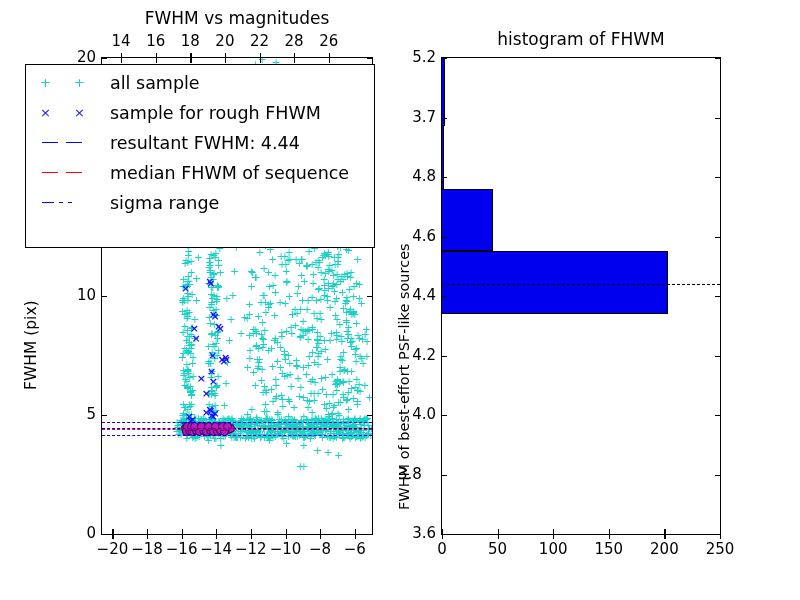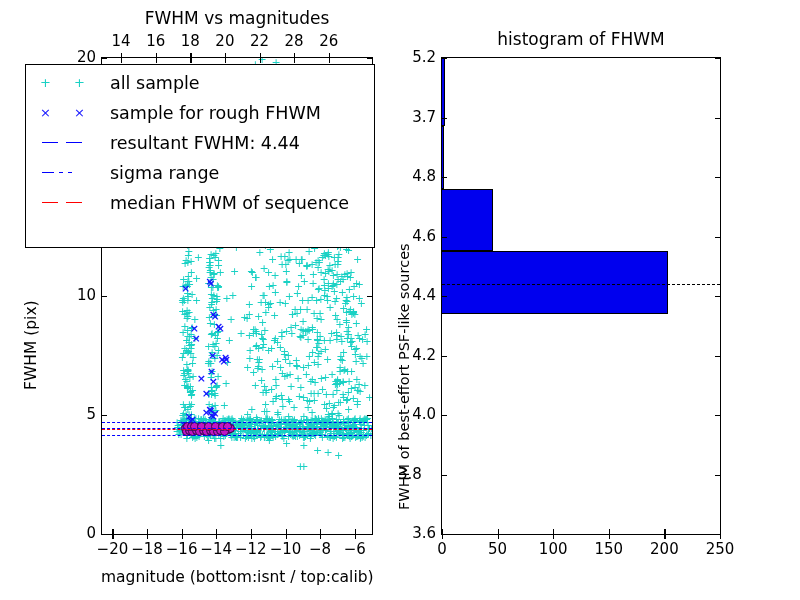--- a/index.html
+++ b/index.html
@@ -1732,21 +1732,20 @@
       <div class="mk dot" style="left:101.9px;top:363.9px;"></div>
       <div class="mk dot" style="left:108.9px;top:364.4px;"></div>
       <div class="mk dot" style="left:115.8px;top:363.9px;"></div>
       <div class="mk dot" style="left:121.0px;top:364.4px;"></div>
       <div class="hline" style="left:0;top:363.7px;width:270px;border-top-color:#0000ff;border-top-style:dashed;border-top-width:1.4px;z-index:30;"></div>
       <div class="hline" style="left:0;top:377.2px;width:270px;border-top-color:#0000ff;border-top-style:dashed;border-top-width:1.4px;z-index:30;"></div>
       <div class="hline" style="left:0;top:370.3px;width:270px;border-top-color:#0000ff;border-top-style:dashed;border-top-width:1.8px;z-index:30;"></div>
       <div class="hline" style="left:0;top:371.3px;width:270px;border-top-color:#ff0000;border-top-style:dashed;border-top-width:1.8px;z-index:30;"></div>
     </div>
 
-  <div class="axlabel" style="left:101px;top:568px;width:272px;text-align:center;">magnitude (bottom:isnt / top:calib)</div>
 
   <div class="axlabel rot" style="left:22px;top:390px;transform:rotate(-90deg);">FWHM (pix)</div>
 
   <div id="hist-title" class="title" style="left:441px;top:29px;width:280px;">histogram of FHWM</div>
 
   <div id="hist-axes" class="axes" style="left:441px;top:57px;width:280px;height:478px;"></div>
 
   <div id="hist-plot" class="clip" style="left:442px;top:58px;width:278px;height:476px;">
       <div class="bar" style="left:-1px;top:193.4px;width:226.7px;height:62.5px;"></div>
       <div class="bar" style="left:-1px;top:130.9px;width:52.2px;height:62.5px;"></div>
@@ -1775,32 +1774,32 @@
       </div>
       <div class="lgrow">
         <div class="lgsym">
           <span class="lgline" style="left:10px;width:16px;border-top:1.8px solid #0000ff;"></span>
           <span class="lgline" style="left:34px;width:16px;border-top:1.8px solid #0000ff;"></span>
         </div>
         <span class="lgtext">resultant FWHM: 4.44</span>
       </div>
       <div class="lgrow">
         <div class="lgsym">
+          <span class="lgline" style="left:10px;width:16px;border-top:1.8px solid #ff0000;"></span>
+          <span class="lgline" style="left:34px;width:16px;border-top:1.8px solid #ff0000;"></span>
+        </div>
+        <span class="lgtext">median FHWM of sequence</span>
+      </div>
+      <div class="lgrow">
+        <div class="lgsym">
           <span class="lgline" style="left:10px;width:12px;border-top:1.8px solid #0000ff;"></span>
           <span class="lgline" style="left:27px;width:4px;border-top:1.8px solid #0000ff;"></span>
           <span class="lgline" style="left:36px;width:4px;border-top:1.8px solid #0000ff;"></span>
         </div>
         <span class="lgtext">sigma range</span>
-      </div>
-      <div class="lgrow">
-        <div class="lgsym">
-          <span class="lgline" style="left:10px;width:16px;border-top:1.8px solid #ff0000;"></span>
-          <span class="lgline" style="left:34px;width:16px;border-top:1.8px solid #ff0000;"></span>
-        </div>
-        <span class="lgtext">median FHWM of sequence</span>
       </div>
     </div>
 
 <div class="tick" style="left:112.4px;top:529px;width:1.3px;height:5px;"></div>
     <div class="tick" style="left:112.4px;top:534px;width:1.3px;height:5px;"></div>
     <div class="ticklabel" style="left:96.4px;top:542px;width:32px;text-align:center;">−20</div>
     <div class="tick" style="left:147.0px;top:529px;width:1.3px;height:5px;"></div>
     <div class="tick" style="left:147.0px;top:534px;width:1.3px;height:5px;"></div>
     <div class="ticklabel" style="left:131.0px;top:542px;width:32px;text-align:center;">−18</div>
     <div class="tick" style="left:181.6px;top:529px;width:1.3px;height:5px;"></div>

